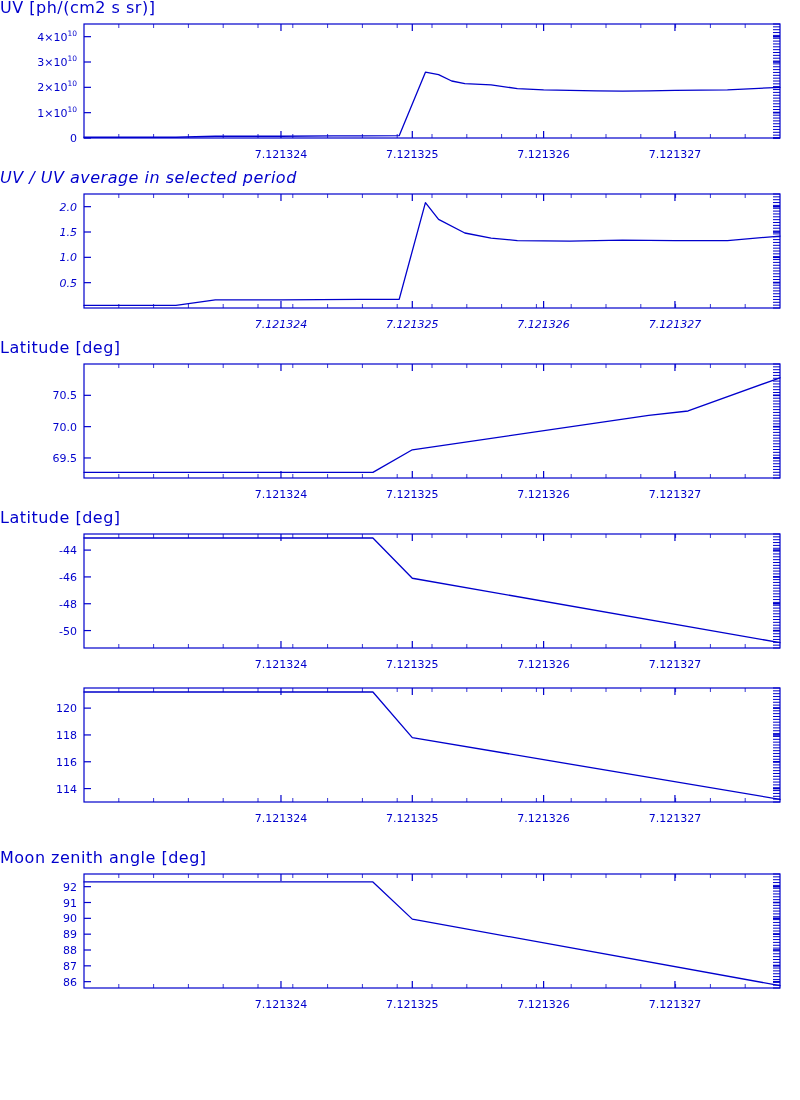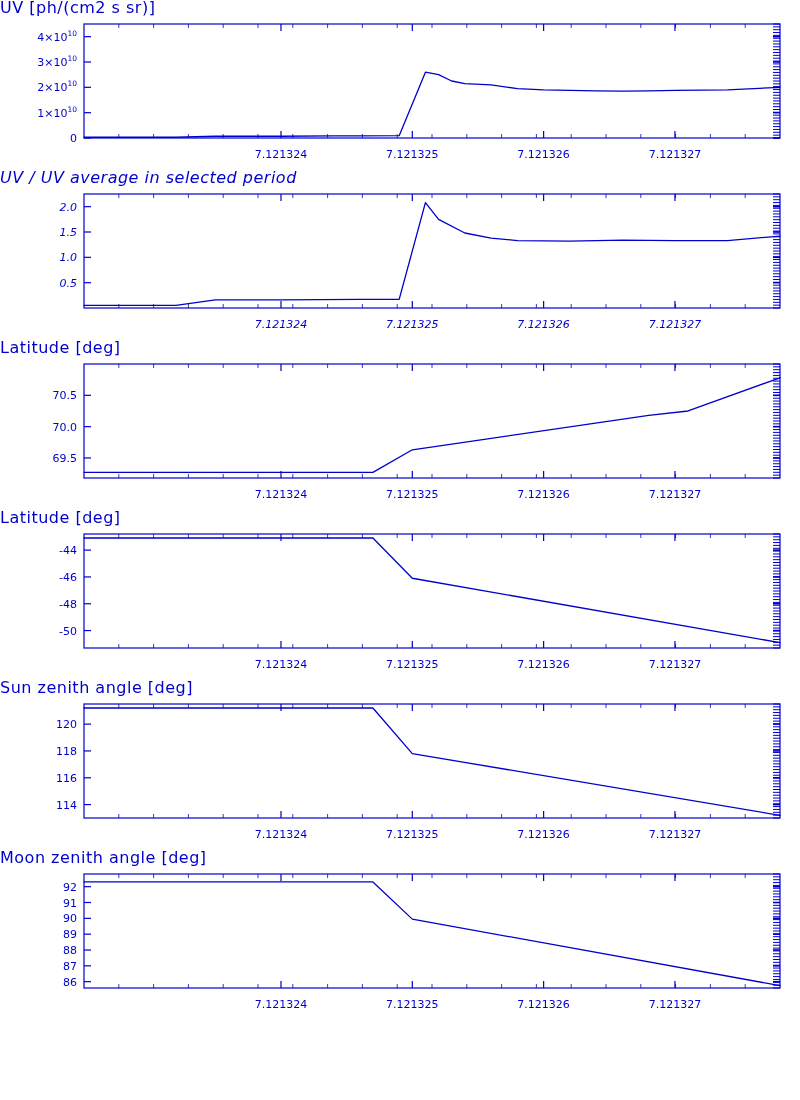--- a/index.html
+++ b/index.html
@@ -491,21 +491,20 @@
             <line x1="710.4" y1="8" x2="710.4" y2="12"></line>
             <line x1="745.1999999999999" y1="122" x2="745.1999999999999" y2="118"></line>
             <line x1="745.1999999999999" y1="8" x2="745.1999999999999" y2="12"></line>
           </g>
           <path d="M84.00,12.02 L372.91,12.02 L412.30,52.26 L780.00,116.64 " fill="none" stroke="#0000cc" stroke-width="1.3" stroke-linejoin="round" stroke-linecap="round"></path>
         </svg>
     </div>
   </div>
 
   <div class="panel" style="height:170px;">
-    <div class="panel-title">Sun zenith angle [deg]</div>
     <div class="plotwrap">
       <svg id="svg4" width="800" height="150">
           <rect x="84" y="8" width="696" height="114" fill="none" stroke="#0000cc" stroke-width="1.2"></rect>
           <g stroke="#0000cc" stroke-width="1">
             <line x1="773" y1="8" x2="780" y2="8"></line>
             <line x1="773" y1="10.85" x2="780" y2="10.85"></line>
             <line x1="773" y1="13.7" x2="780" y2="13.7"></line>
             <line x1="773" y1="16.55" x2="780" y2="16.55"></line>
             <line x1="773" y1="19.4" x2="780" y2="19.4"></line>
             <line x1="773" y1="22.25" x2="780" y2="22.25"></line>

